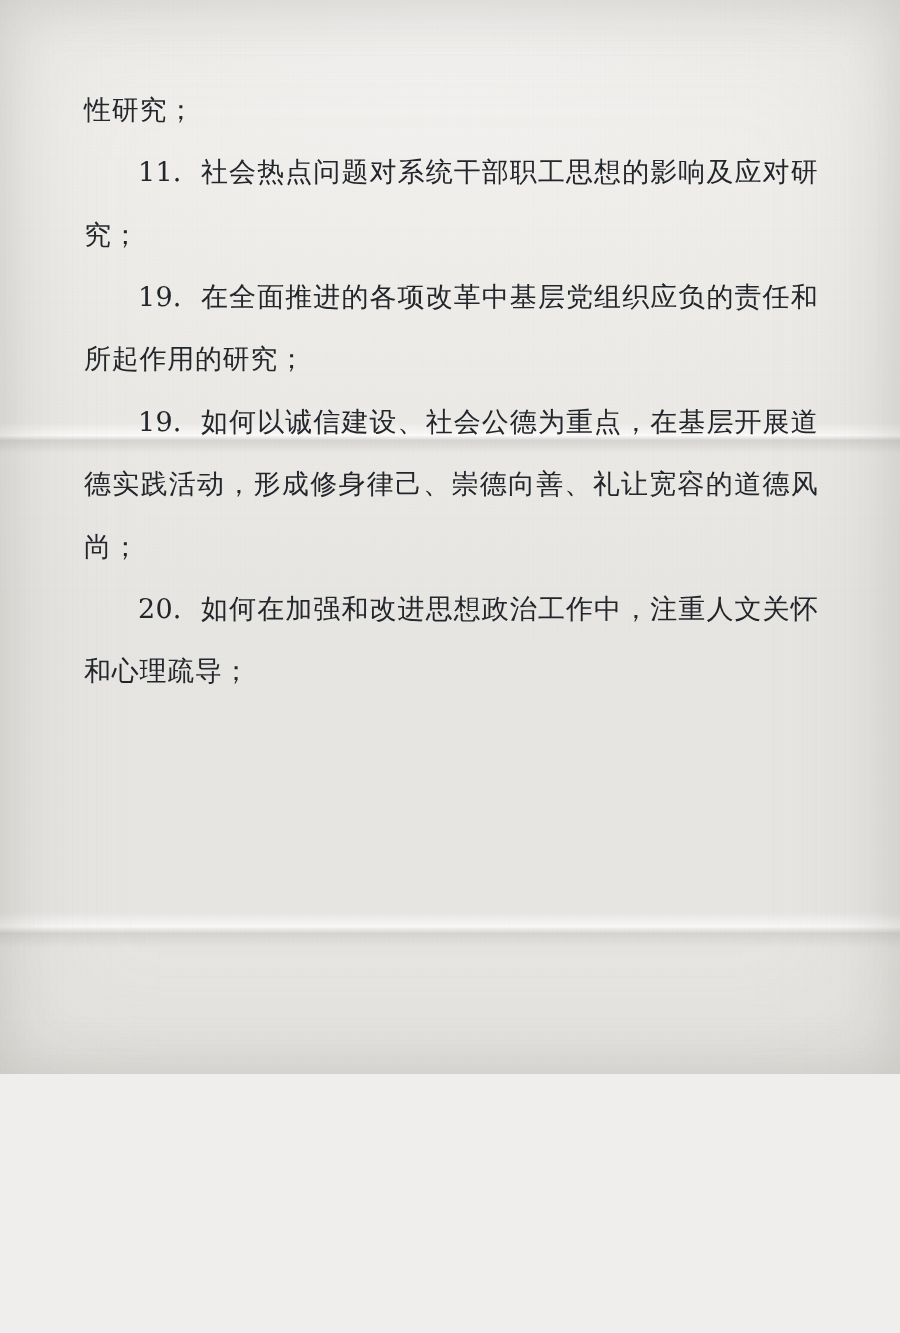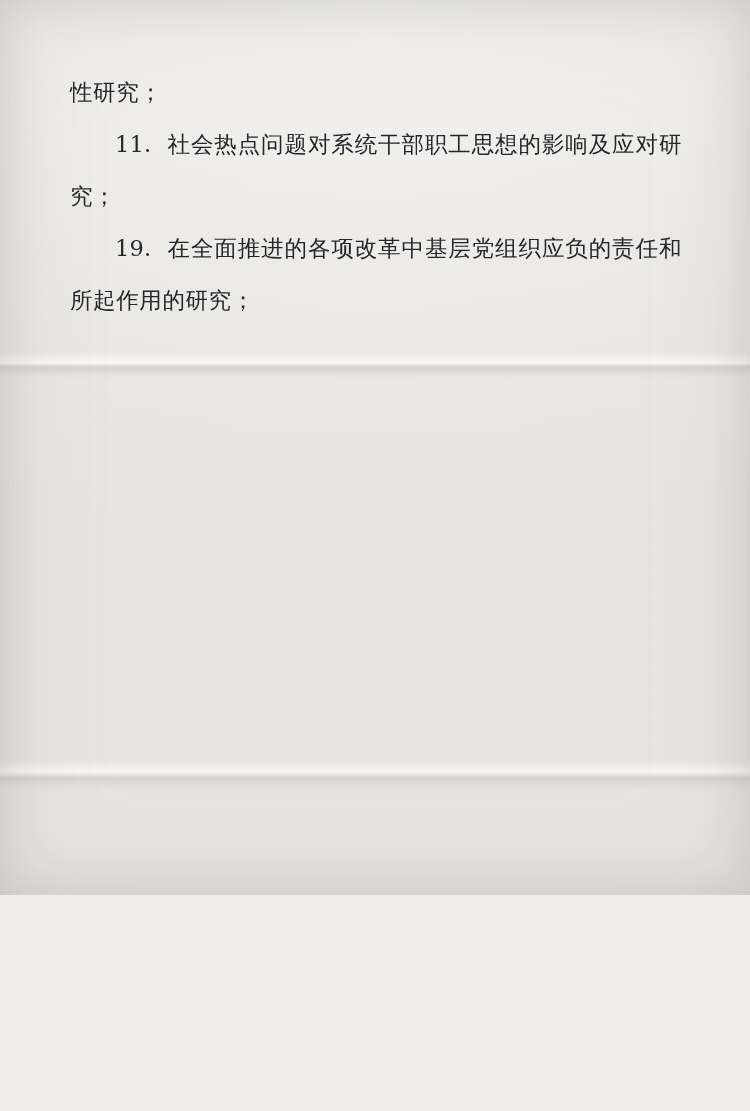--- a/index.html
+++ b/index.html
@@ -95,17 +95,19 @@
 <div id="page">
 
   <div class="crease h1"></div>
   <div class="crease h2"></div>
   <div class="crease h3"></div>
 
   <div id="doc-body">
     <p class="para noindent">性研究；</p>
     <p class="para"><span class="num">11.</span>&nbsp;&nbsp;<span>社会热点问题对系统干部职工思想的影响及应对研究；</span></p>
     <p class="para"><span class="num">19.</span>&nbsp;&nbsp;<span>在全面推进的各项改革中基层党组织应负的责任和所起作用的研究；</span></p>
+    <p class="para"><span class="num">19.</span>&nbsp;&nbsp;<span>如何以诚信建设、社会公德为重点，在基层开展道德实践活动，形成修身律己、崇德向善、礼让宽容的道德风尚；</span></p>
+    <p class="para"><span class="num">20.</span>&nbsp;&nbsp;<span>如何在加强和改进思想政治工作中，注重人文关怀和心理疏导；</span></p>
   </div>
 
   <div class="grain"></div>
   <div class="edge-shadow"></div>
 </div>
 
 </body></html>

